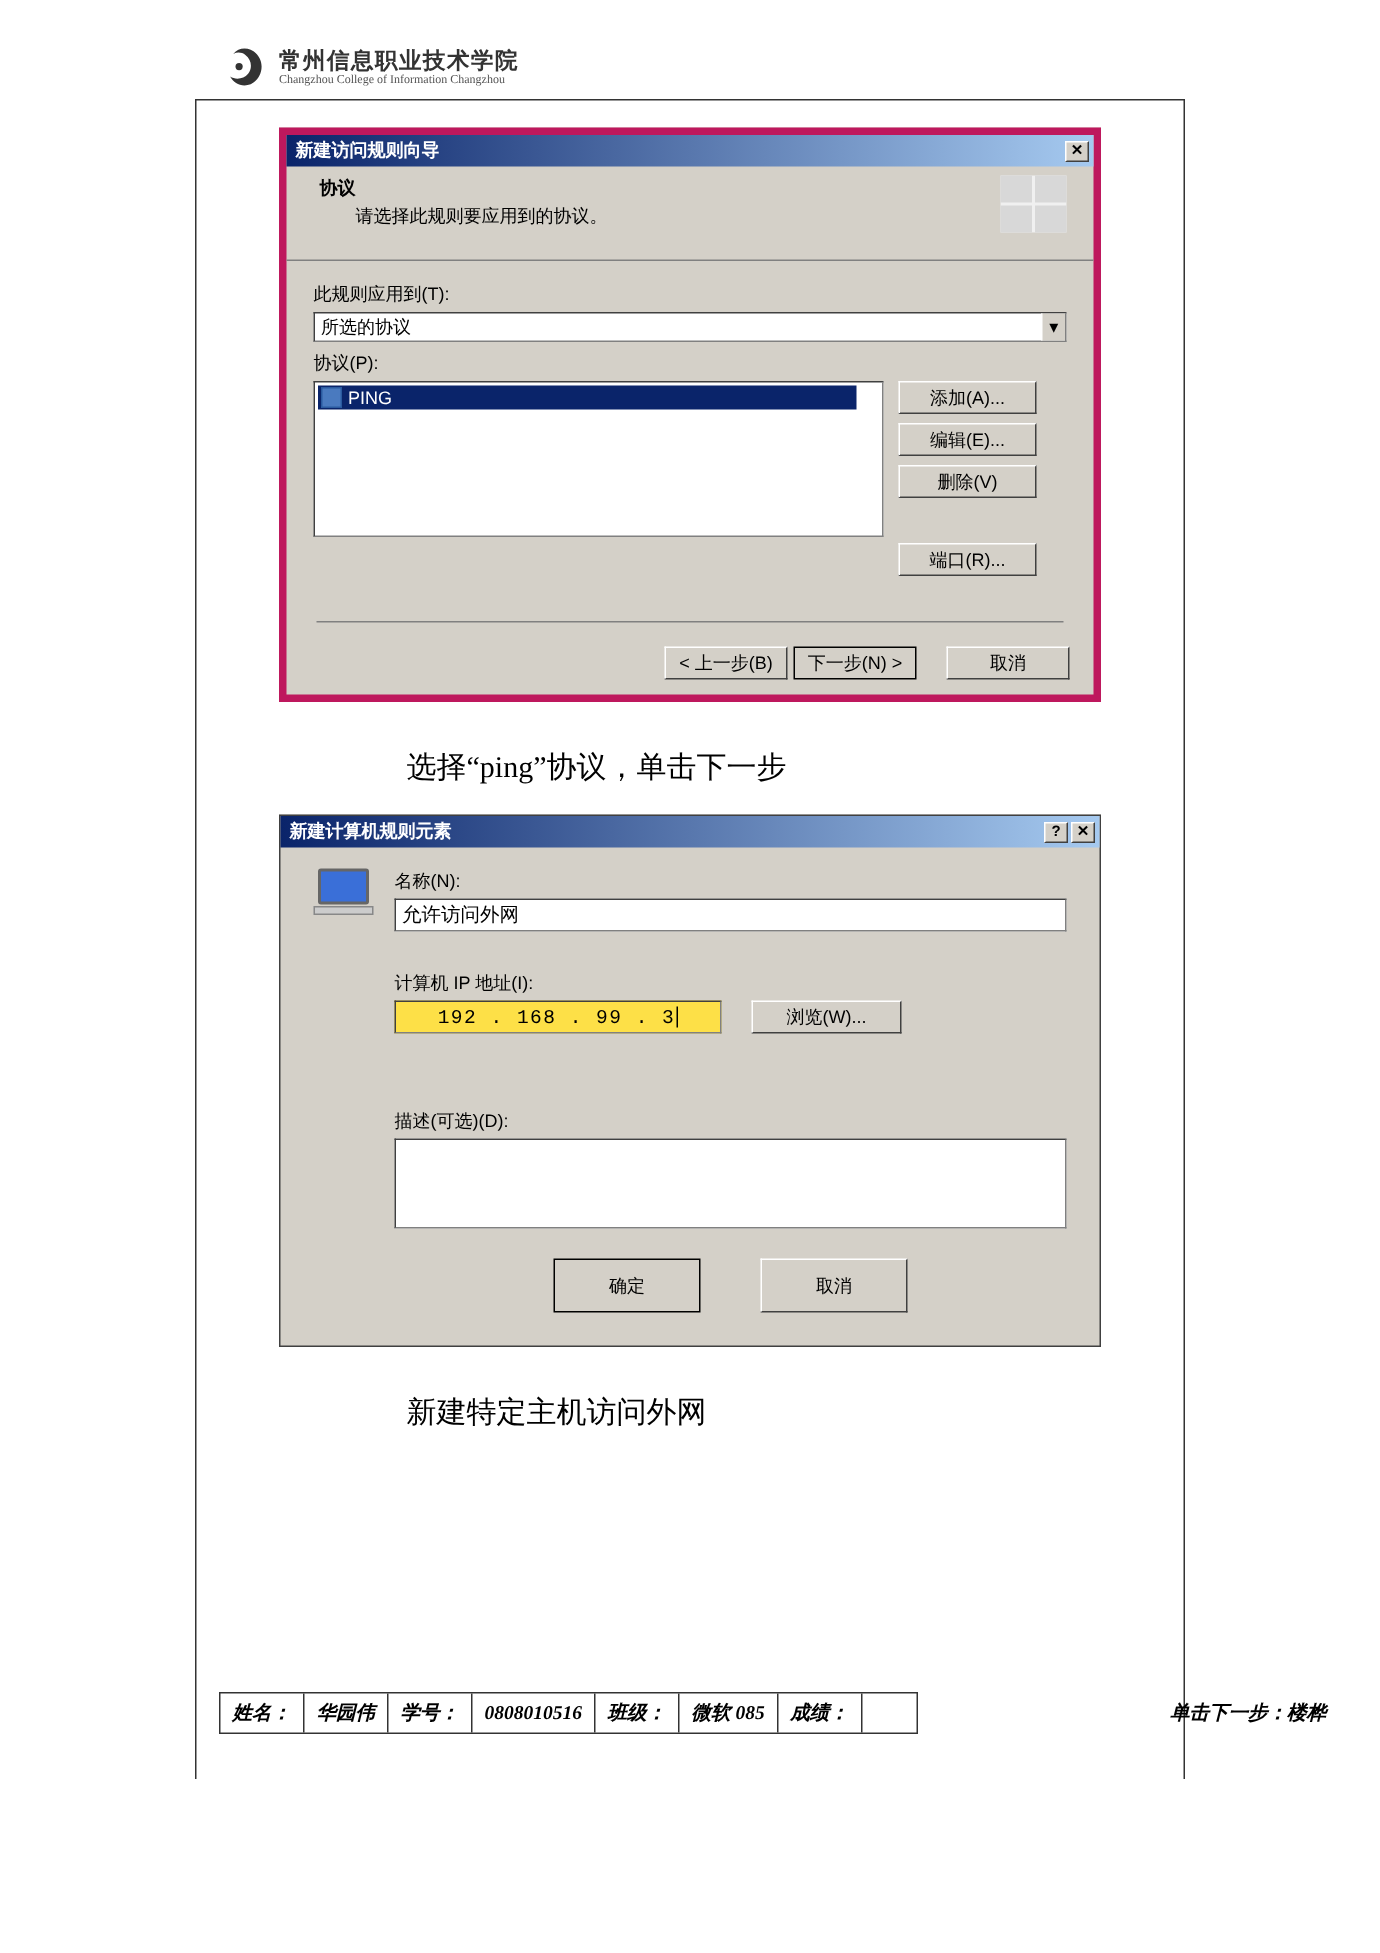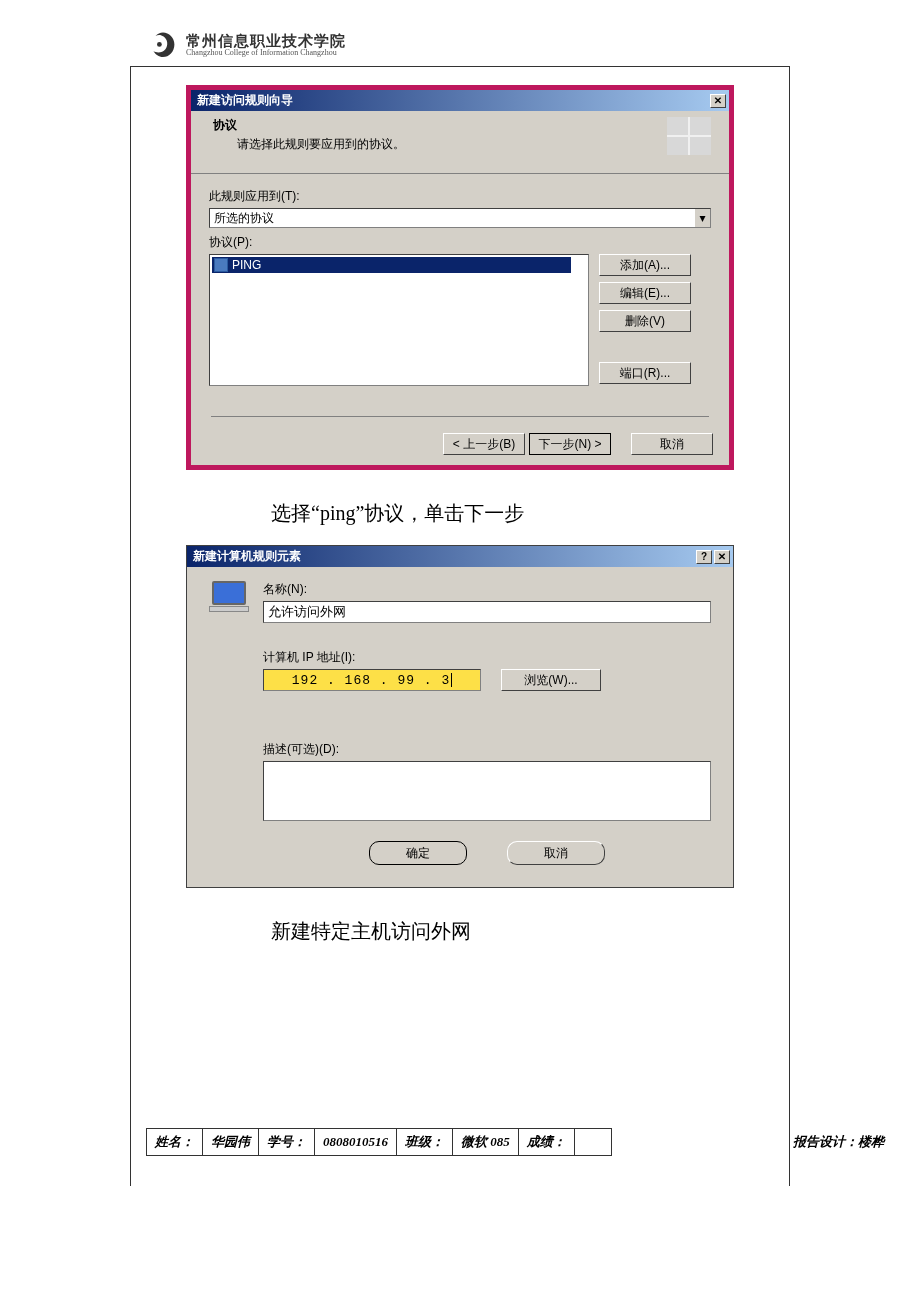--- a/index.html
+++ b/index.html
@@ -108,21 +108,21 @@
       padding: 0 0 0 4px;
       font-size: 12px;
     }
     .select-arrow {
       width: 16px; height: 100%;
       background: #d4d0c8;
       border-left: 1px solid #fff;
       display: flex; align-items: center; justify-content: center;
     }
     .list-box {
-      width: 380px; height: 132px; background: #fff;
+      width: 380px; height: 104px; background: #fff;
       border: 1px solid #808080;
       border-top-color: #404040; border-left-color: #404040;
       padding: 2px 15px 0 0;
     }
     .list-item {
       background: #0a246a;
       color: #fff;
       padding: 1px 2px;
       display: flex;
       align-items: center;
@@ -195,21 +195,21 @@
       display: flex; align-items: center; justify-content: center;
       font-family: "Courier New", monospace; font-size: 13px;
       letter-spacing: 1px;
     }
     .textarea {
       width: 100%; height: 60px; background: #fff;
       border: 1px solid #808080;
       border-top-color: #404040; border-left-color: #404040;
     }
     .dlg2-bottom { display: flex; justify-content: center; gap: 40px; margin-top: 20px; }
-    .dlg2-bottom .win-btn { width: 98px; height: 24px; border-radius: 10px; }
+    .dlg2-bottom .win-btn { width: 98px; height: 36px; }
     .footer {
       position: absolute;
       bottom: 30px;
       left: 0; right: 0;
       display: flex;
       align-items: center;
       padding: 0 36px 0 146px;
       font-family: "楷体","KaiTi","SimSun",serif;
       font-style: italic;
       font-size: 13px;
@@ -344,16 +344,16 @@
     <div class="footer-table">
       <div class="ft-cell">姓名：</div>
       <div class="ft-cell">华园伟</div>
       <div class="ft-cell">学号：</div>
       <div class="ft-cell">0808010516</div>
       <div class="ft-cell">班级：</div>
       <div class="ft-cell">微软 085</div>
       <div class="ft-cell">成绩：</div>
       <div class="ft-cell" style="width:36px"></div>
     </div>
-    <div class="footer-right">报告设计：楼桦</div>
+    <div class="footer-right">单击下一步：楼桦</div>
   </div>
 
 </div>
 
 </body></html>

